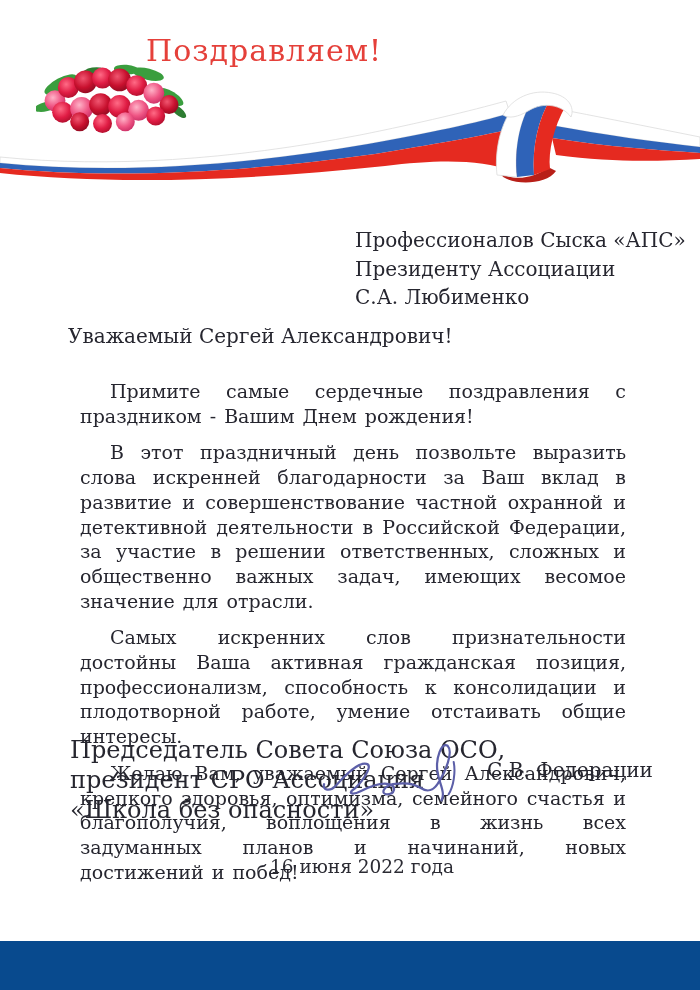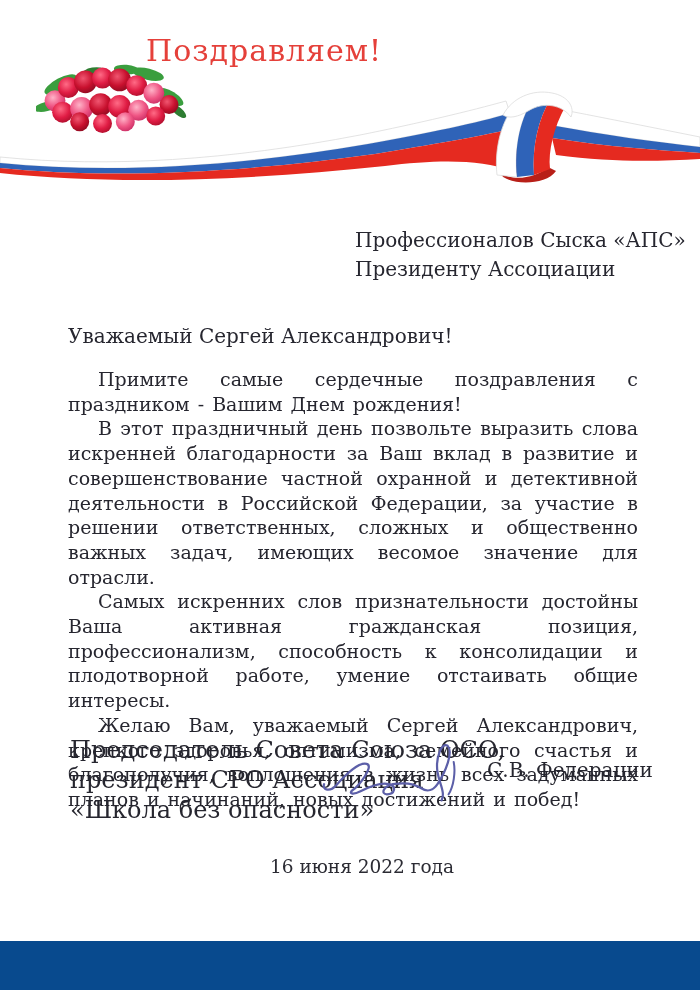--- a/index.html
+++ b/index.html
@@ -12,21 +12,21 @@
     position:absolute;left:146px;top:34px;font-size:30px;line-height:34px;
     color:#e5403a;letter-spacing:1px;white-space:nowrap;
   }
   .bouquet{position:absolute;left:36px;top:58px;width:152px;height:78px;}
   .ribbon{position:absolute;left:0;top:85px;width:700px;height:130px;}
   
   .recipient{position:absolute;left:355px;top:226px;font-size:20px;line-height:28.5px;}
   .salutation{position:absolute;left:68px;width:568px;top:324px;font-size:20px;text-align:left;}
   .body-text{position:absolute;left:68px;width:570px;top:367px;font-size:19px;line-height:24.7px;}
   .body-text p{
-    margin:0;text-indent:30px;text-align:justify;word-spacing:2px;
+    margin:12px;text-indent:30px;text-align:justify;word-spacing:2px;
   }
   .body-text p:last-child{}
   .sig-block{position:absolute;left:70px;top:735px;font-size:24px;line-height:30px;}
   .sig-scribble{position:absolute;left:318px;top:733px;width:162px;height:72px;}
   .sig-name{position:absolute;left:487px;top:758px;font-size:20px;white-space:nowrap;}
   .letter-date{position:absolute;left:0;width:700px;top:856px;font-size:18.5px;text-align:center;color:#2b2b33;padding-left:12px;}
   .footer-bar{position:absolute;left:0;bottom:0;width:700px;height:49px;background:#084a8e;}
 </style>
 </head>
 <body>
@@ -96,20 +96,21 @@
     <path d="M500,88 C505,100 545,102 556,86 L548,82 C535,94 512,96 500,88 Z" fill="#b81f18"></path>
     <path d="M497,90 C494,62 502,32 520,14 L536,10 C520,32 514,62 517,92 Z" fill="#ffffff" stroke="#dcdcdc" stroke-width="0.8"></path>
     <path d="M517,92 C514,62 520,32 536,10 L551,13 C538,34 532,62 534,90 Z" fill="#2f63b8"></path>
     <path d="M534,90 C532,62 538,34 551,13 L565,22 C554,42 548,66 550,84 Z" fill="#e52a20"></path>
     <path d="M503,30 C512,13 532,4 552,8 C568,11 575,22 571,32 C562,20 544,16 528,26 C518,32 509,34 503,30 Z" fill="#ffffff" stroke="#dcdcdc" stroke-width="0.8"></path>
   </svg>
 
   <div class="recipient">
     <div>Профессионалов Сыска «АПС»</div>
     <div>Президенту Ассоциации</div>
+    <div>С.А. Любименко</div>
   </div>
 
   <div class="salutation">Уважаемый Сергей Александрович!</div>
 
   <div class="body-text">
     <p>Примите самые сердечные поздравления с праздником - Вашим Днем рождения!</p>
     <p>В этот праздничный день позвольте выразить слова искренней благодарности за Ваш вклад в развитие и совершенствование частной охранной и детективной деятельности в Российской Федерации, за участие в решении ответственных, сложных и общественно важных задач, имеющих весомое значение для отрасли.</p>
     <p>Самых искренних слов признательности достойны Ваша активная гражданская позиция, профессионализм, способность к консолидации и плодотворной работе, умение отстаивать общие интересы.</p>
     <p>Желаю Вам, уважаемый Сергей Александрович, крепкого здоровья, оптимизма, семейного счастья и благополучия, воплощения в жизнь всех задуманных планов и начинаний, новых достижений и побед!</p>
   </div>

